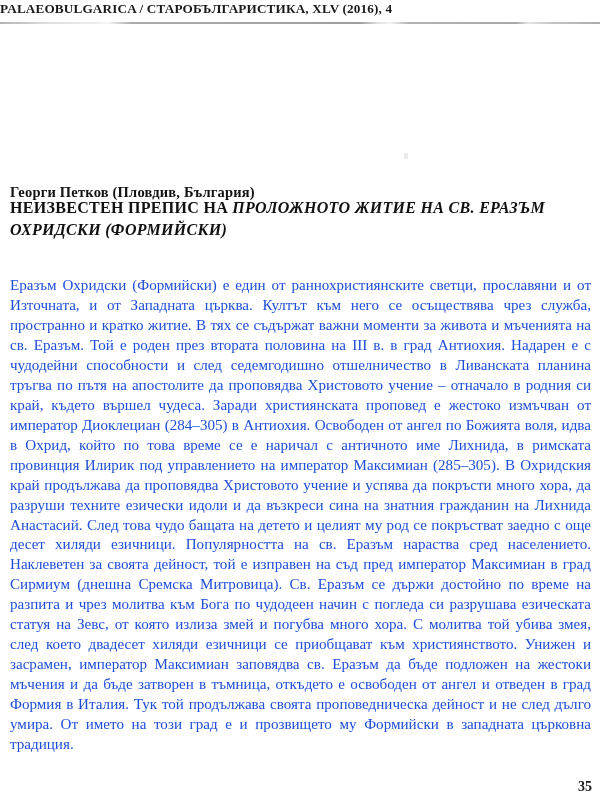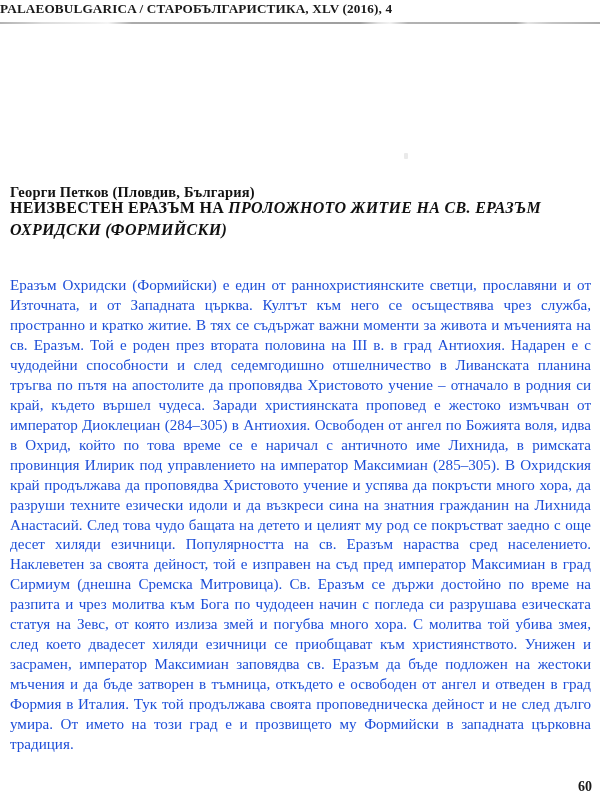--- a/index.html
+++ b/index.html
@@ -131,20 +131,20 @@
 
   <div class="running-head">PALAEOBULGARICA / СТАРОБЪЛГАРИСТИКА, XLV (2016), 4</div>
 
   <div class="head-rule"></div>
 
   <div class="speck"></div>
 
   <div class="author">Георги Петков (Пловдив, България)</div>
 
   <h1 class="title">
-    <span class="roman">НЕИЗВЕСТЕН ЕРАЗЪМ НА </span><span class="ital">ПРОЛОЖНОТО ЖИТИЕ НА СВ. ЕРАЗЪМ ОХРИДСКИ (ФОРМИЙСКИ)</span>
+    <span class="roman">НЕИЗВЕСТЕН ПРЕПИС НА </span><span class="ital">ПРОЛОЖНОТО ЖИТИЕ НА СВ. ЕРАЗЪМ ОХРИДСКИ (ФОРМИЙСКИ)</span>
   </h1>
 
   <p class="body-text">Еразъм Охридски (Формийски) е един от раннохристиянските светци, прославяни и от Източната, и от Западната църква. Култът към него се осъществява чрез служба, пространно и кратко житие. В тях се съдържат важни моменти за живота и мъченията на св. Еразъм. Той е роден през втората половина на III в. в град Антиохия. Надарен е с чудодейни способности и след седемгодишно отшелничество в Ливанската планина тръгва по пътя на апостолите да проповядва Христовото учение – отначало в родния си край, където вършел чудеса. Заради християнската проповед е жестоко измъчван от император Диоклециан (284–305) в Антиохия. Освободен от ангел по Божията воля, идва в Охрид, който по това време се е наричал с античното име Лихнида, в римската провинция Илирик под управлението на император Максимиан (285–305). В Охридския край продължава да проповядва Христовото учение и успява да покръсти много хора, да разруши техните езически идоли и да възкреси сина на знатния гражданин на Лихнида Анастасий. След това чудо бащата на детето и целият му род се покръстват заедно с още десет хиляди езичници. Популярността на св. Еразъм нараства сред населението. Наклеветен за своята дейност, той е изправен на съд пред император Максимиан в град Сирмиум (днешна Сремска Митровица). Св. Еразъм се държи достойно по време на разпита и чрез молитва към Бога по чудодеен начин с погледа си разрушава езическата статуя на Зевс, от която излиза змей и погубва много хора. С молитва той убива змея, след което двадесет хиляди езичници се приобщават към християнството. Унижен и засрамен, император Максимиан заповядва св. Еразъм да бъде подложен на жестоки мъчения и да бъде затворен в тъмница, откъдето е освободен от ангел и отведен в град Формия в Италия. Тук той продължава своята проповедническа дейност и не след дълго умира. От името на този град е и прозвището му Формийски в западната църковна традиция.</p>
 
-  <div class="folio">60</div>
+  <div class="folio">35</div>
 
 </div>
 
 </body></html>

